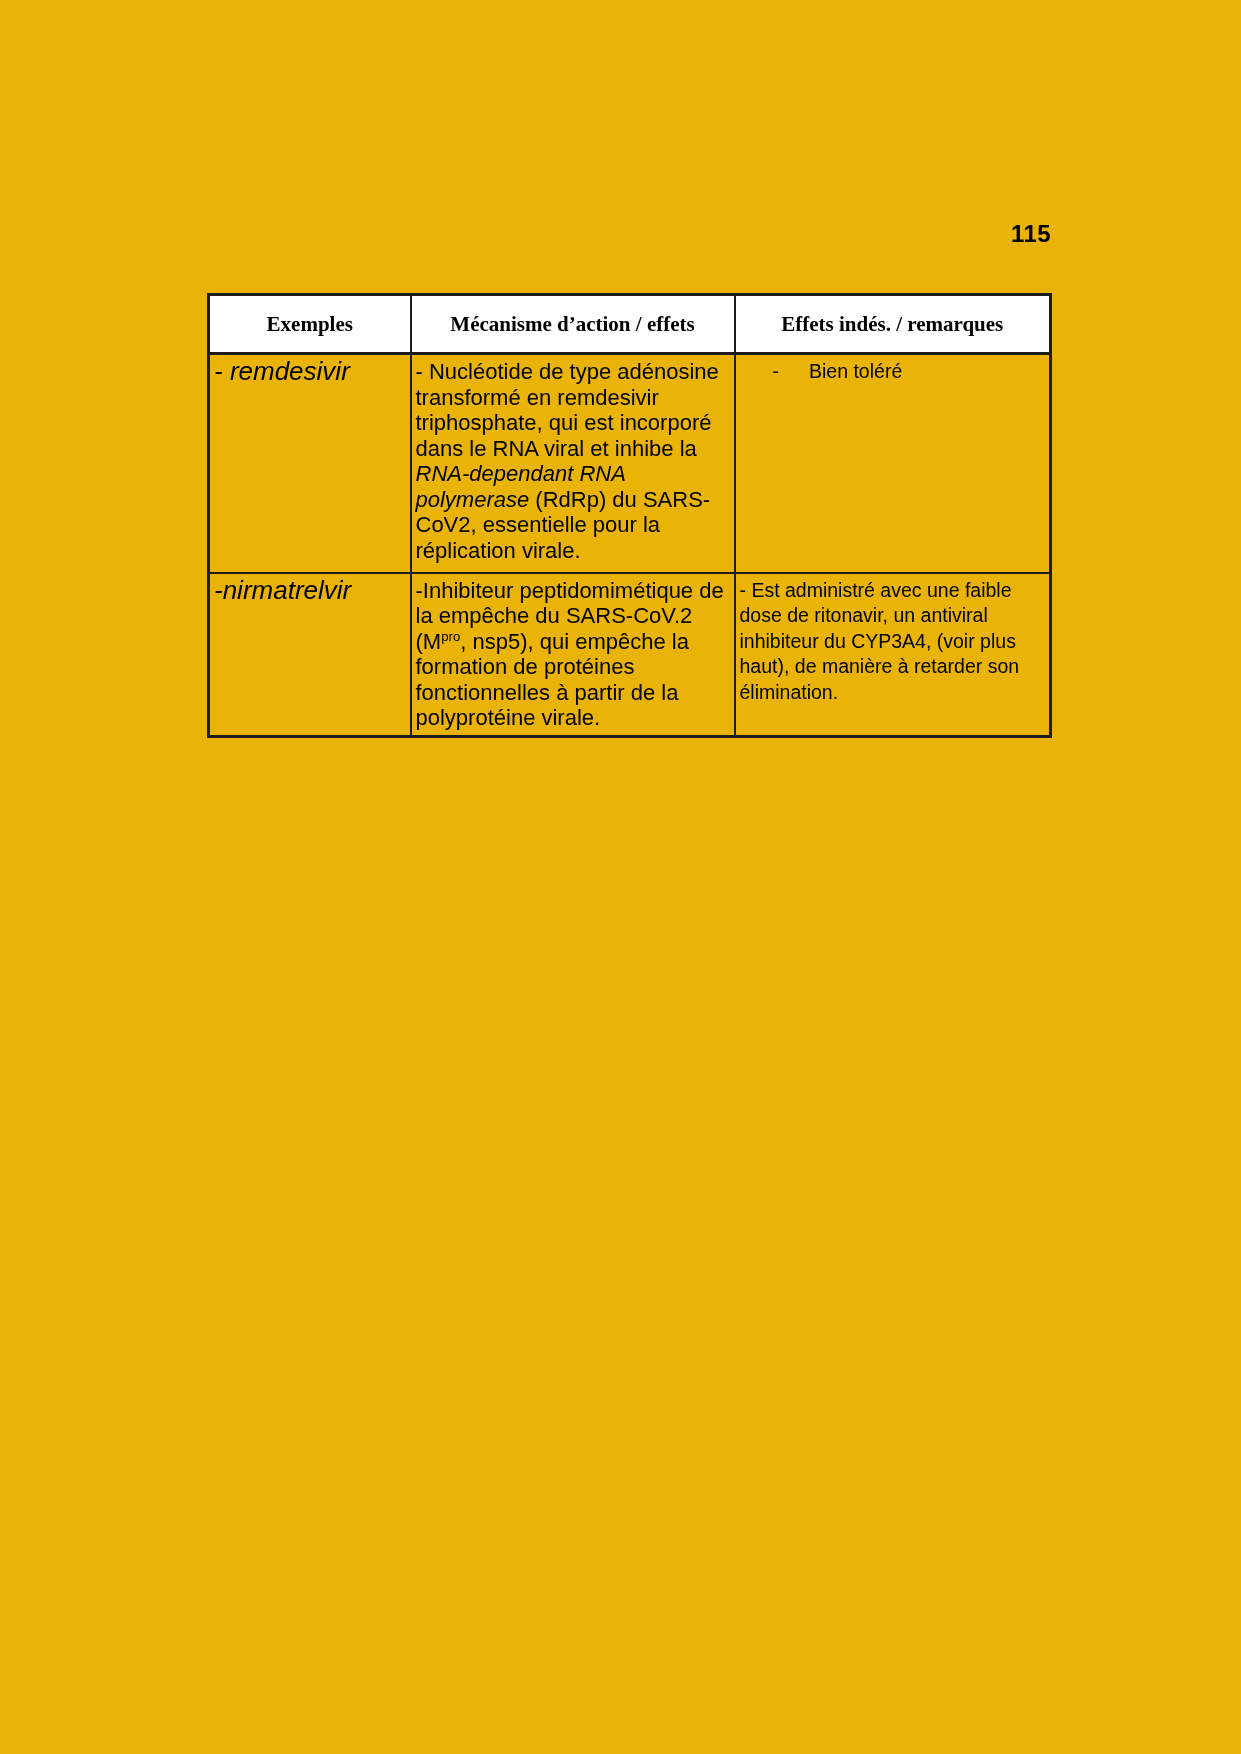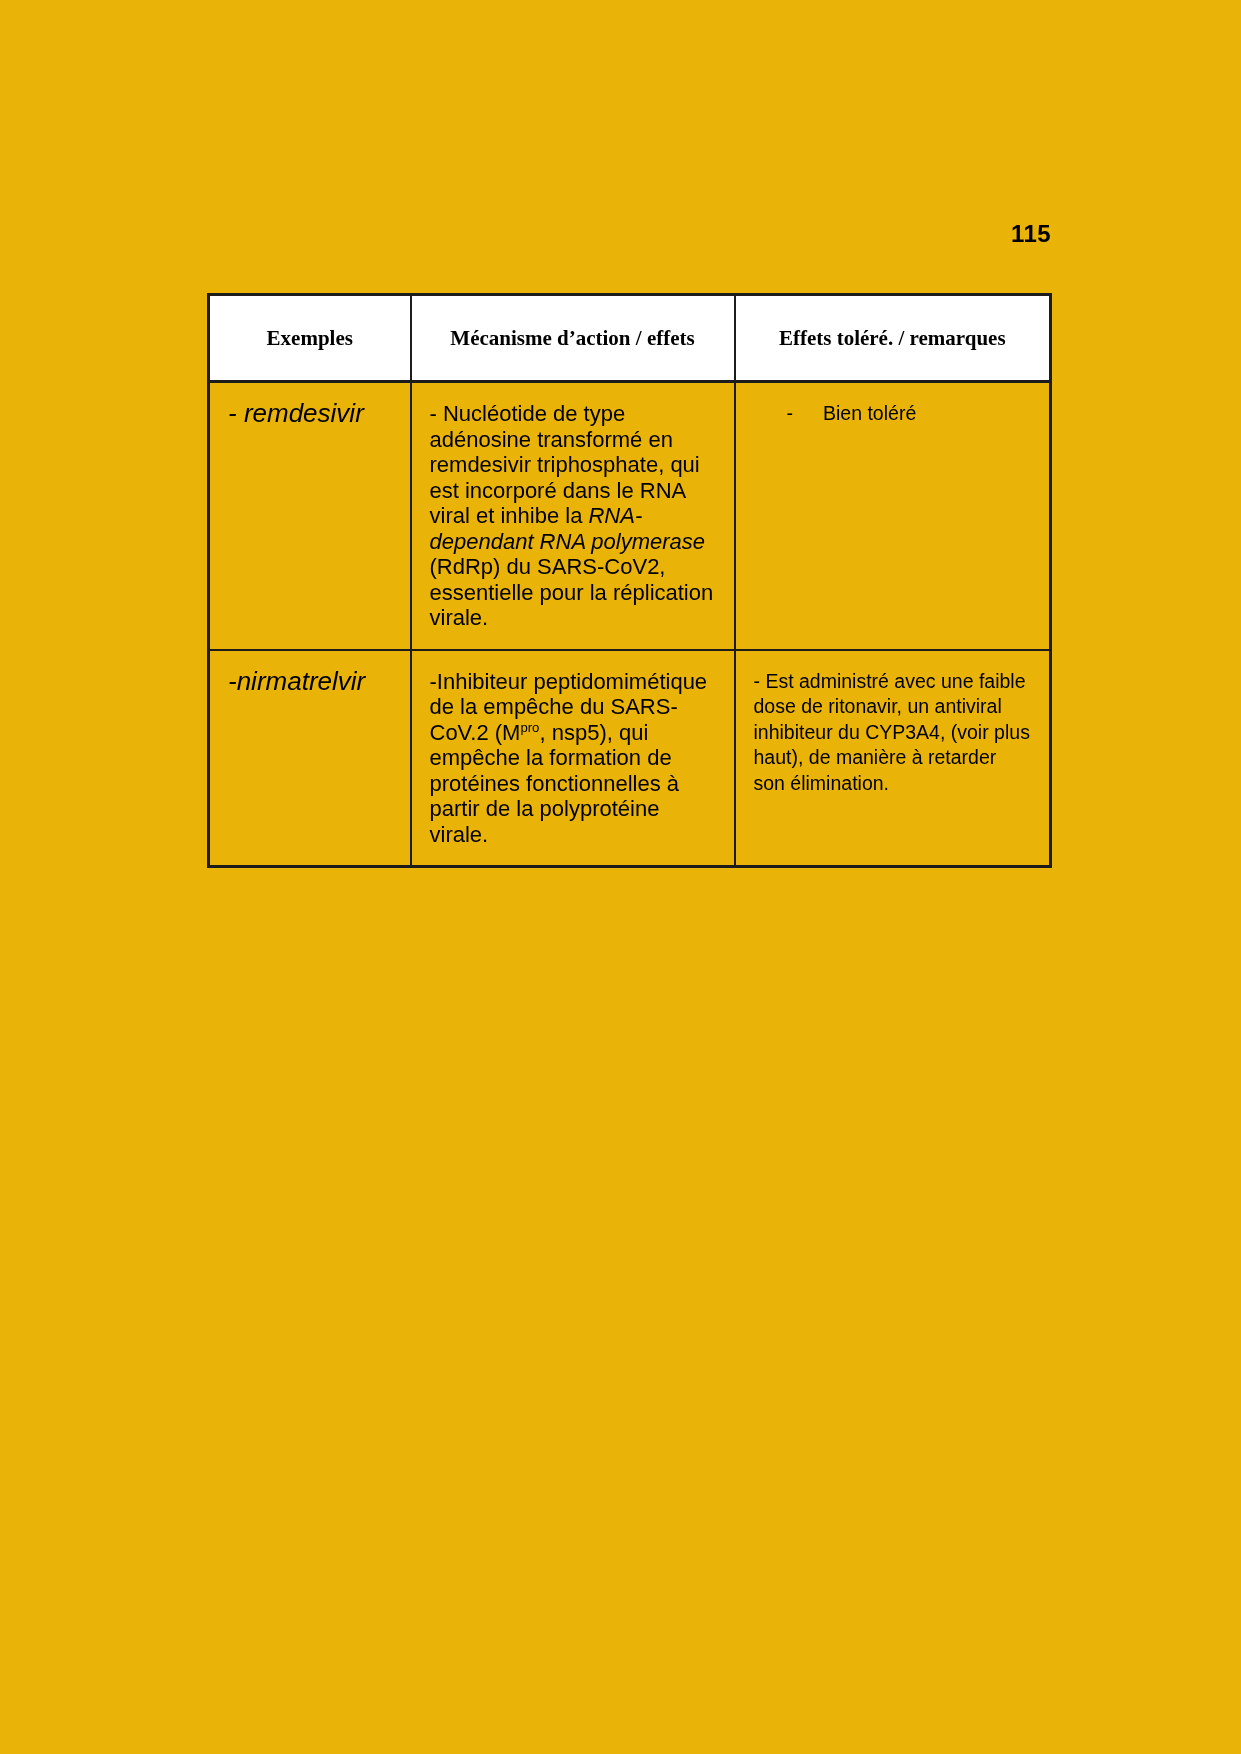--- a/index.html
+++ b/index.html
@@ -30,21 +30,21 @@
     top: 293px;
     width: 842px;
     table-layout: fixed;
     border-collapse: collapse;
     border: 3px solid #1c1c1c;
   }
 
   table.drug-table th,
   table.drug-table td {
     border: 2px solid #1c1c1c;
-    padding: 18px;
+    padding: 4px;
     vertical-align: top;
     overflow: hidden;
   }
 
   tr.header-row th {
     font-family: "Liberation Serif", serif;
     font-size: 21px;
     font-weight: 700;
     text-align: center;
     vertical-align: middle;
@@ -112,21 +112,21 @@
   <table class="drug-table">
     <colgroup>
       <col style="width:202px">
       <col style="width:324px">
       <col style="width:316px">
     </colgroup>
     <thead>
       <tr class="header-row">
         <th>Exemples</th>
         <th>Mécanisme d’action / effets</th>
-        <th>Effets toléré. / remarques</th>
+        <th>Effets indés. / remarques</th>
       </tr>
     </thead>
     <tbody>
 
       <tr class="drug-row-1">
         <td class="example-cell">
           <span>- remdesivir</span>
         </td>
         <td class="mechanism-cell">
           <span>- Nucléotide de type adénosine transformé en remdesivir triphosphate, qui est incorporé dans le RNA viral et inhibe la </span><span class="italic">RNA-dependant RNA polymerase</span><span> (RdRp) du SARS-CoV2, essentielle pour la réplication virale.</span>

